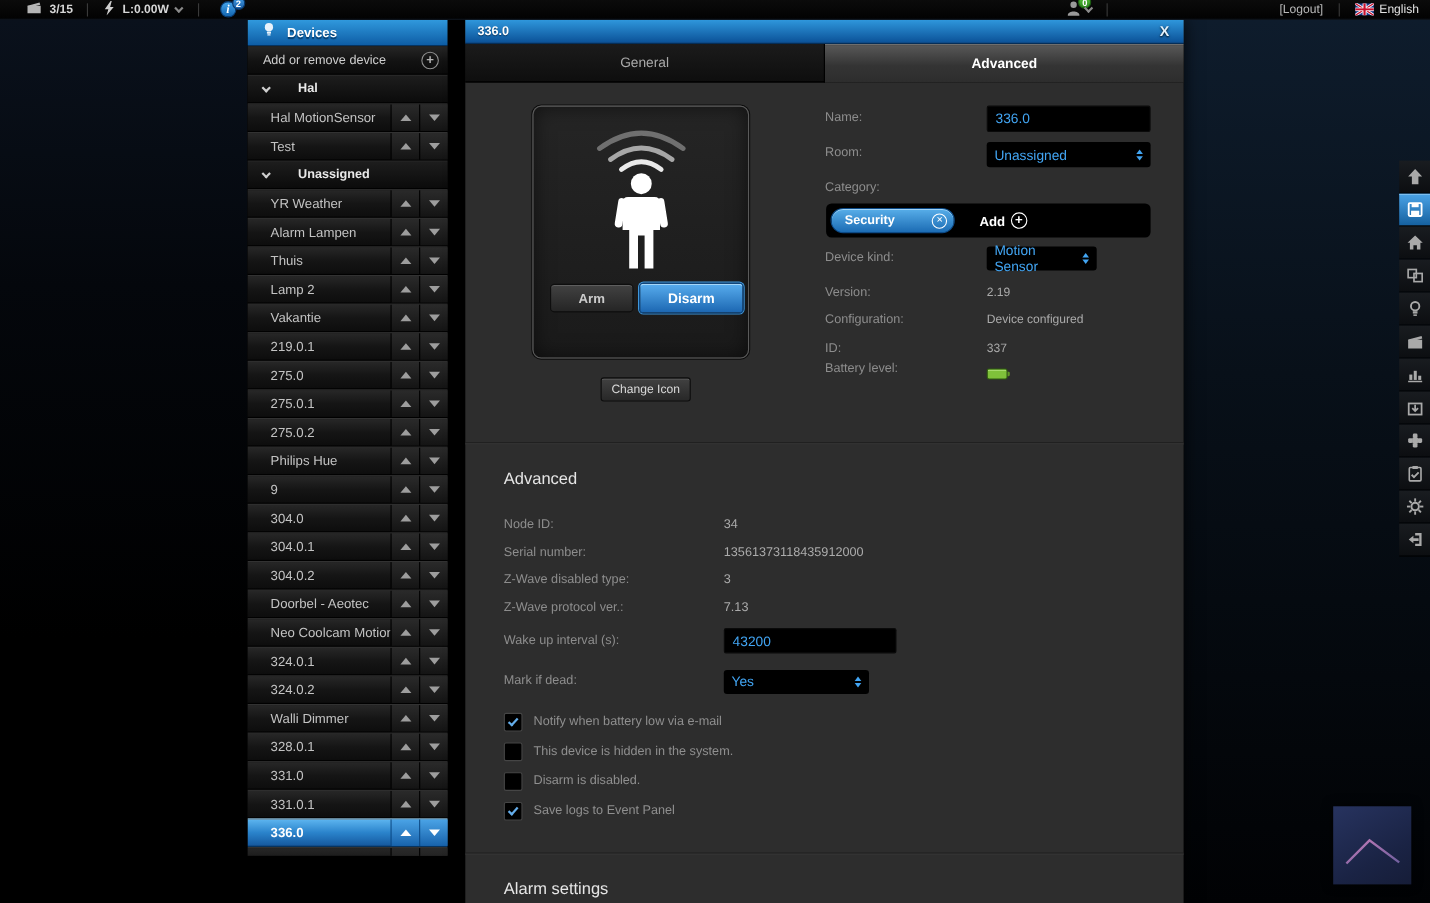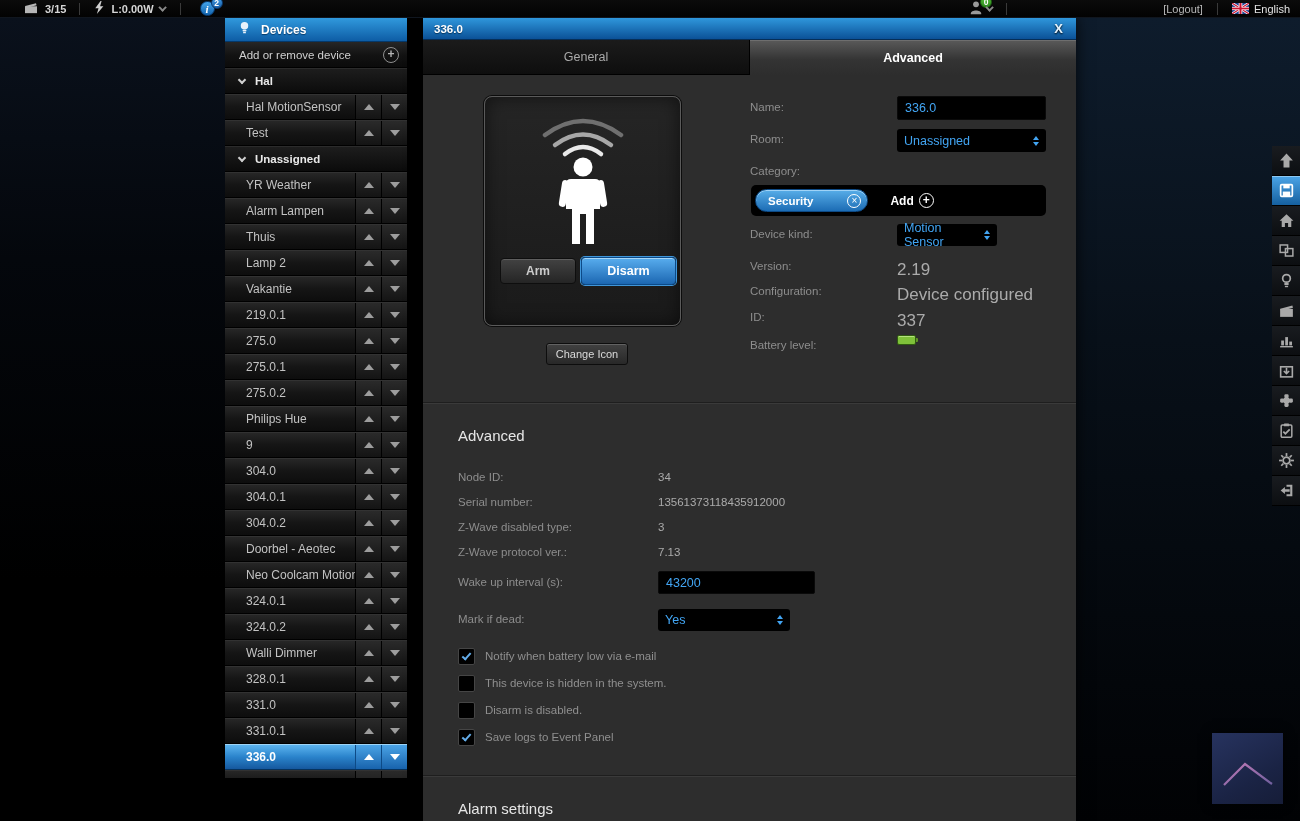--- a/index.html
+++ b/index.html
@@ -44,21 +44,21 @@
   .sb-header-label { color:#fff; font-weight:bold; font-size:12px; margin-left:10px; text-shadow:0 1px 1px #063a68; }
   .sb-add { height:26px; background:linear-gradient(#262626,#121212 55%,#0b0b0b);
     border-bottom:1px solid #000; display:flex; align-items:center; padding:0 8px 0 14px; cursor:pointer; }
   .sb-add-label { color:#cfcfcf; font-size:11.5px; flex:1; }
   .circle-plus { width:16px; height:16px; border-radius:50%; border:1.5px solid #8f8f8f;
     color:#b5b5b5; font-size:12px; line-height:13px; text-align:center; font-weight:bold; }
   .sb-group { height:26px; background:linear-gradient(#1d1d1d,#0b0b0b);
     border-top:1px solid #2b2b2b; border-bottom:1px solid #000;
     display:flex; align-items:center; padding-left:14px; cursor:pointer; }
   .sb-group .chev { border-color:#cfcfcf; transform:rotate(-45deg); margin-top:-3px; }
-  .sb-group-label { color:#e9e9e9; font-weight:bold; font-size:11.5px; margin-left:10px; }
+  .sb-group-label { color:#e9e9e9; font-weight:bold; font-size:11.5px; margin-left:26px; }
   .sb-row { height:26px; background:linear-gradient(#272727,#151515 50%,#0d0d0d);
     border-top:1px solid #323232; border-bottom:1px solid #000;
     display:flex; align-items:stretch; cursor:pointer; }
   .sb-row-label { flex:1; color:#c3c3c3; font-size:12px; display:flex; align-items:center; padding-left:21px;
     overflow:hidden; white-space:nowrap; }
   .sb-btn { width:26px; display:flex; align-items:center; justify-content:center; border-left:1px solid #000;
     background:linear-gradient(#2a2a2a,#141414); cursor:pointer; }
   .tri-up { width:0; height:0; border-left:5px solid transparent; border-right:5px solid transparent;
     border-bottom:6px solid #9d9d9d; }
   .tri-down { width:0; height:0; border-left:5px solid transparent; border-right:5px solid transparent;
@@ -96,21 +96,21 @@
     box-shadow:inset 0 1px 0 #5e5e5e; color:#cccccc; font-weight:bold; font-size:12px; }
   .btn-disarm { position:absolute; left:96px; top:160px; width:95px; height:28px;
     background:linear-gradient(#58adee,#1c67b2); border:1px solid #0c4a88;
     box-shadow:inset 0 1px 0 #a5d6f8, 0 0 0 1px #3f96da; color:#fff; font-weight:bold; font-size:12.5px; }
   .btn-change-icon { position:absolute; left:123px; top:268px; width:82px; height:22px;
     background:linear-gradient(#414141,#282828); border:1px solid #0d0d0d; border-radius:3px;
     box-shadow:inset 0 1px 0 #626262; color:#dadada; font-size:11px; }
 
   
   .f-label { position:absolute; color:#8d8d8d; font-size:11.5px; }
-  .f-static { position:absolute; color:#ababab; font-size:17px;text-align:right; }
+  .f-static { position:absolute; color:#ababab; font-size:11px;text-align:right; }
   .f-input { position:absolute; background:#000; border:1px solid #0a0a0a; border-radius:2px;
     color:#42a5f3; font-size:12.5px; font-family:"Liberation Sans",sans-serif; padding:0 7px; outline:none; }
   .f-select { position:absolute; background:#000; border-radius:3px; display:flex; align-items:center;
     padding:0 7px; cursor:pointer; }
   .f-select .sel-val { color:#42a5f3; font-size:12.5px; flex:1; }
   .spin { display:flex; flex-direction:column; gap:2px; margin-left:6px; }
   .spin i { width:0; height:0; border-left:3.5px solid transparent; border-right:3.5px solid transparent; }
   .spin .u { border-bottom:4px solid #42a5f3; } .spin .d { border-top:4px solid #42a5f3; }
   .category-bar { position:absolute; left:328px; top:110px; width:295px; height:31px; background:#000;
     border-radius:5px; display:flex; align-items:center; padding:0 4px; }
@@ -543,21 +543,21 @@
 
     <span class="f-label" style="left:327px; top:185px">Version:</span>
     <span class="f-static" style="left:474px; top:185px">2.19</span>
 
     <span class="f-label" style="left:327px; top:210px">Configuration:</span>
     <span class="f-static" style="left:474px; top:210px">Device configured</span>
 
     <span class="f-label" style="left:327px; top:236px">ID:</span>
     <span class="f-static" style="left:474px; top:236px">337</span>
 
-    <span class="f-label" style="left:327px; top:264px">Battery level:</span>
+    <span class="f-label" style="left:327px; top:254px">Battery level:</span>
     <span class="battery"></span>
 
     <div class="section-divider" style="top:327px"></div>
 
     <span class="section-heading" style="left:35px; top:352px">Advanced</span>
 
     <div class="adv-rows">
 
     <div class="adv-row">
           <span class="adv-label">Node ID:</span>

